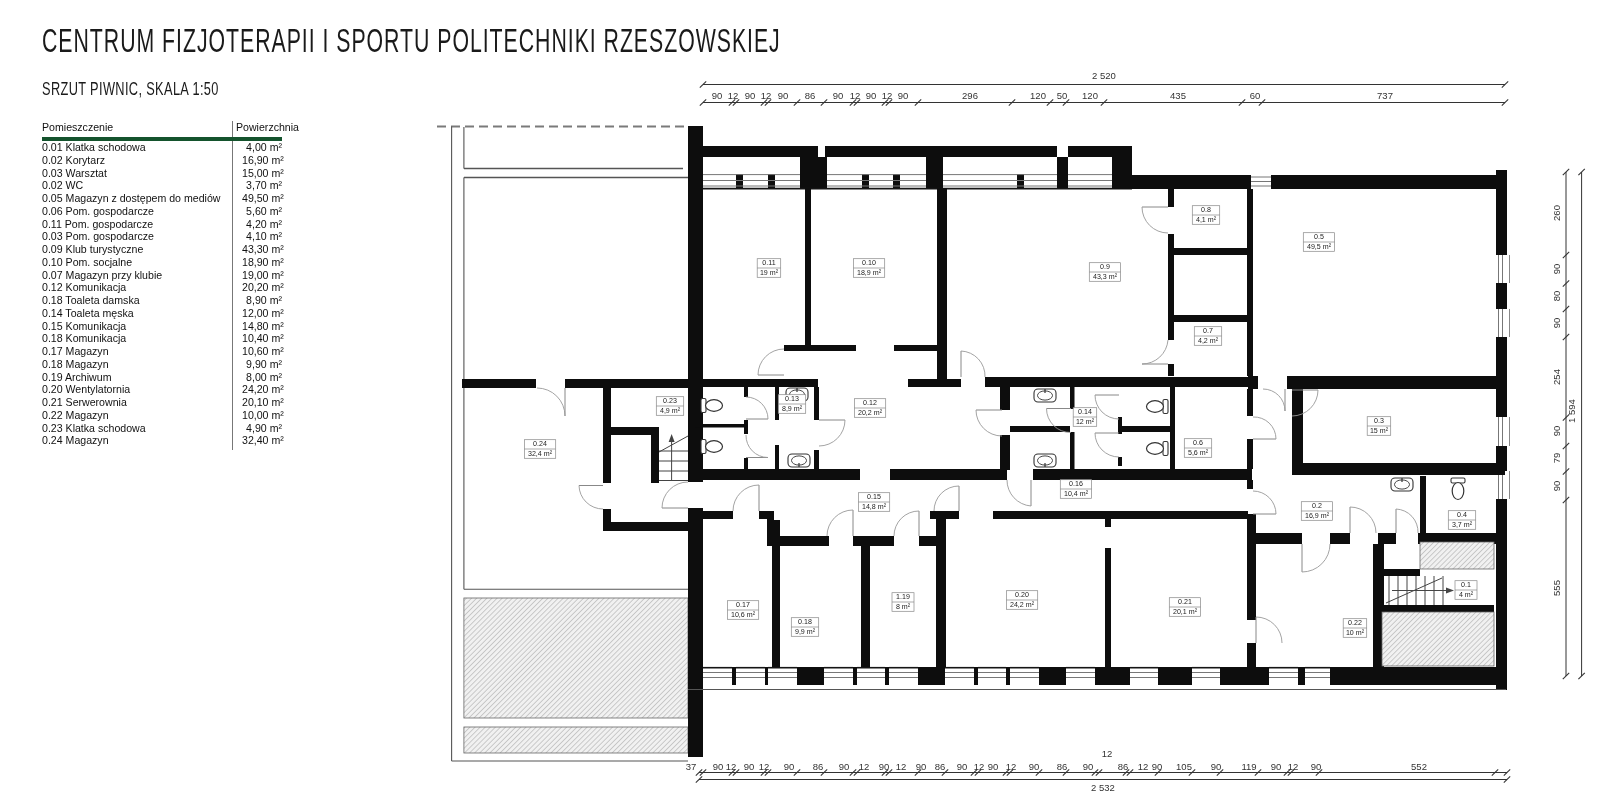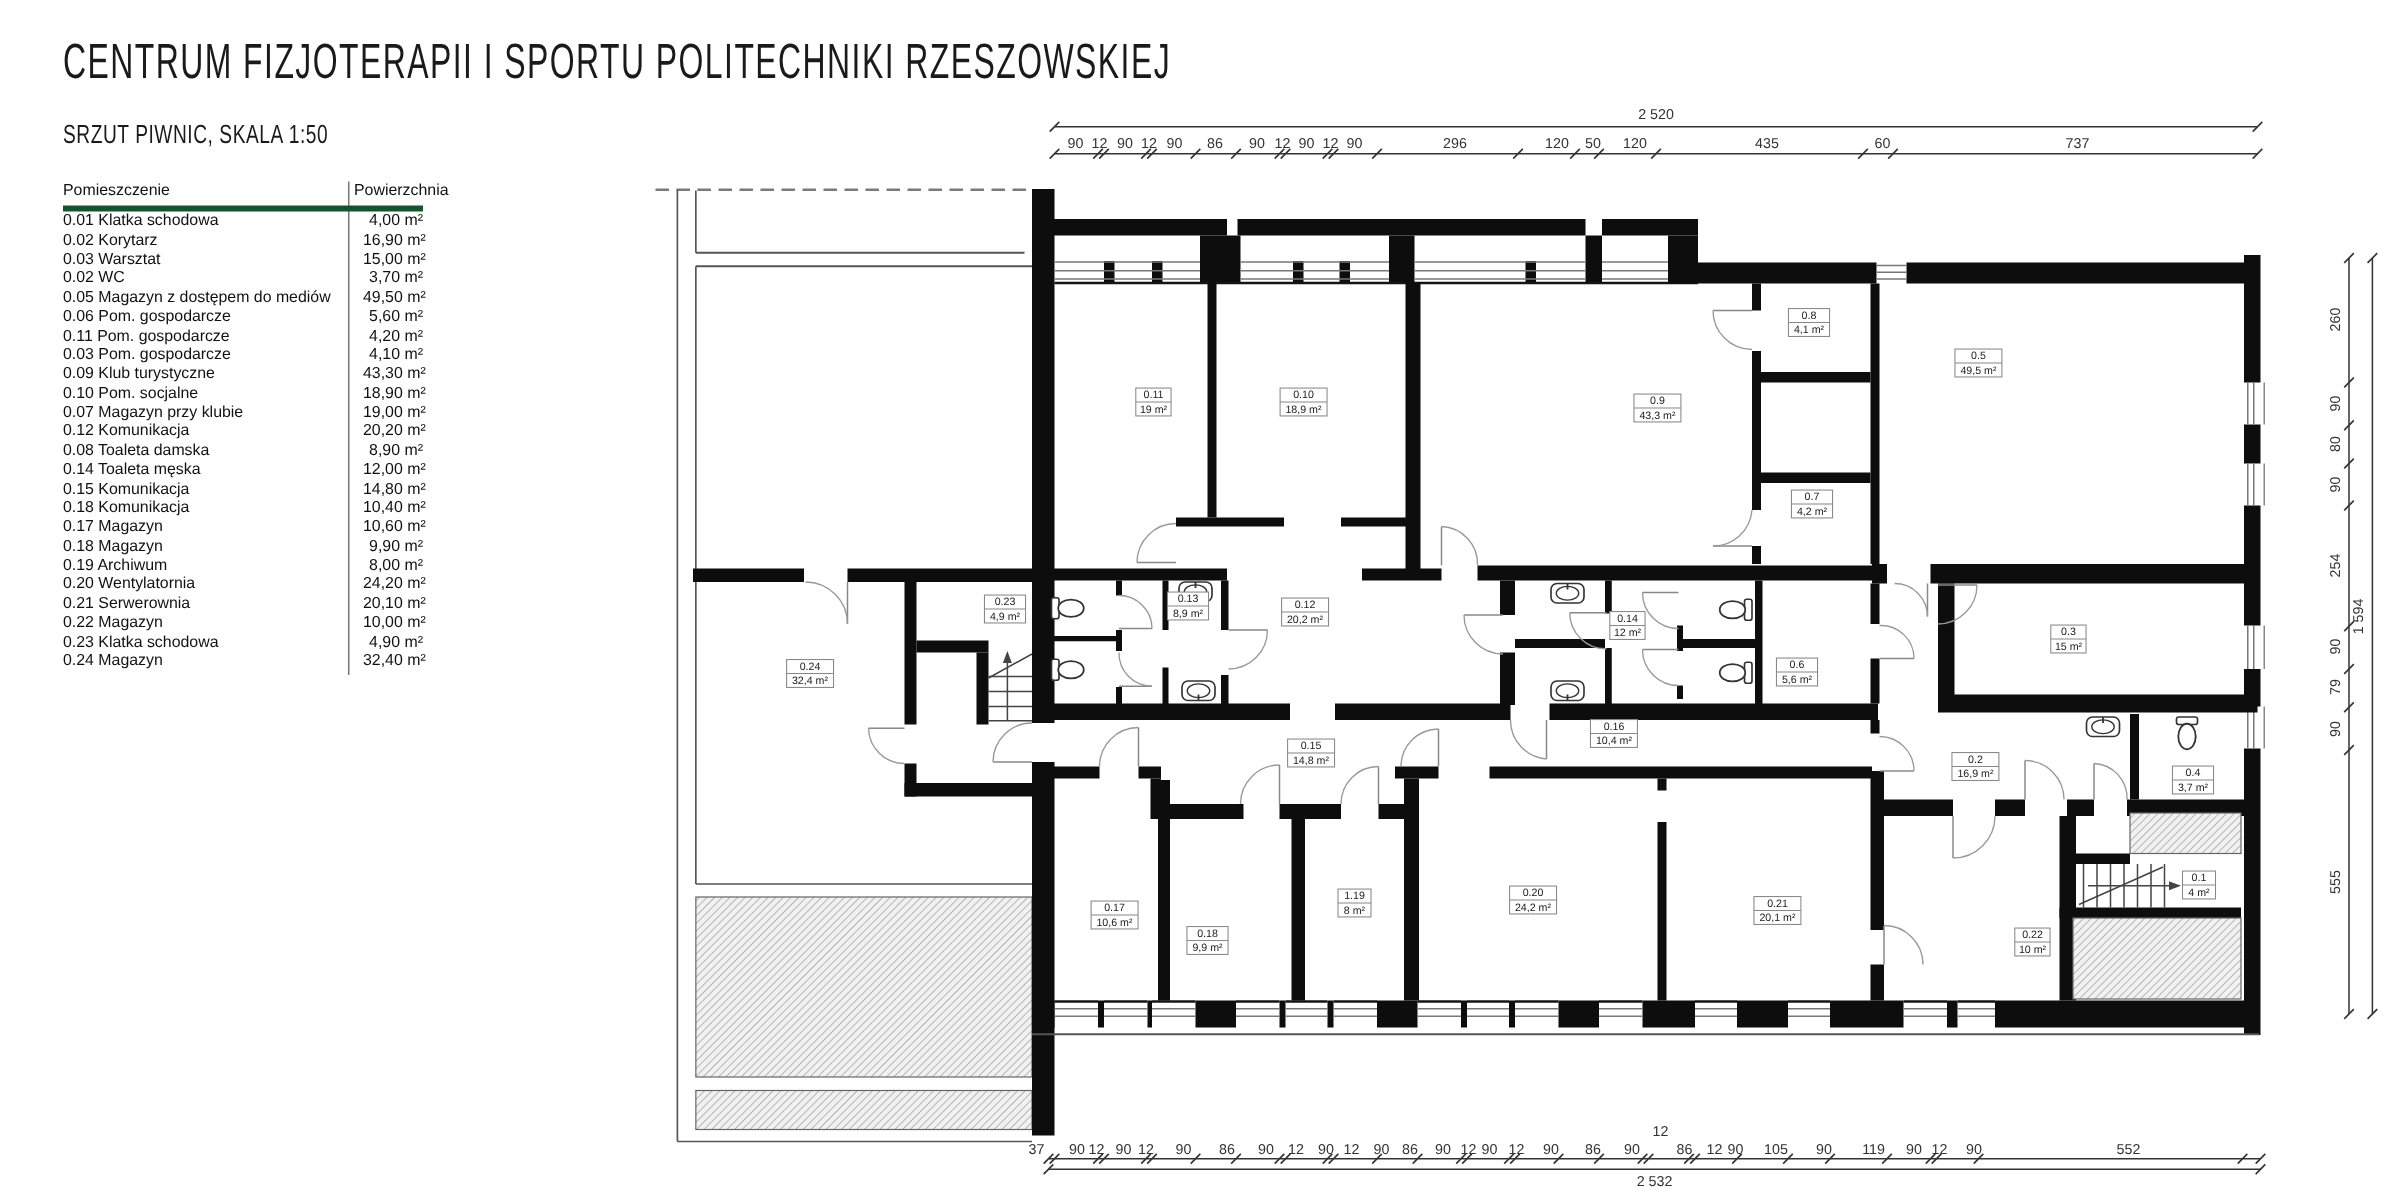--- a/index.html
+++ b/index.html
@@ -63,21 +63,21 @@
     </div>
     <div class="tr">
       <span class="c1">0.07 Magazyn przy klubie</span>
       <span class="c2">19,00 m²</span>
     </div>
     <div class="tr">
       <span class="c1">0.12 Komunikacja</span>
       <span class="c2">20,20 m²</span>
     </div>
     <div class="tr">
-      <span class="c1">0.08 Toaleta damska</span>
+      <span class="c1">0.18 Toaleta damska</span>
       <span class="c2">8,90 m²</span>
     </div>
     <div class="tr">
       <span class="c1">0.14 Toaleta męska</span>
       <span class="c2">12,00 m²</span>
     </div>
     <div class="tr">
       <span class="c1">0.15 Komunikacja</span>
       <span class="c2">14,80 m²</span>
     </div>

